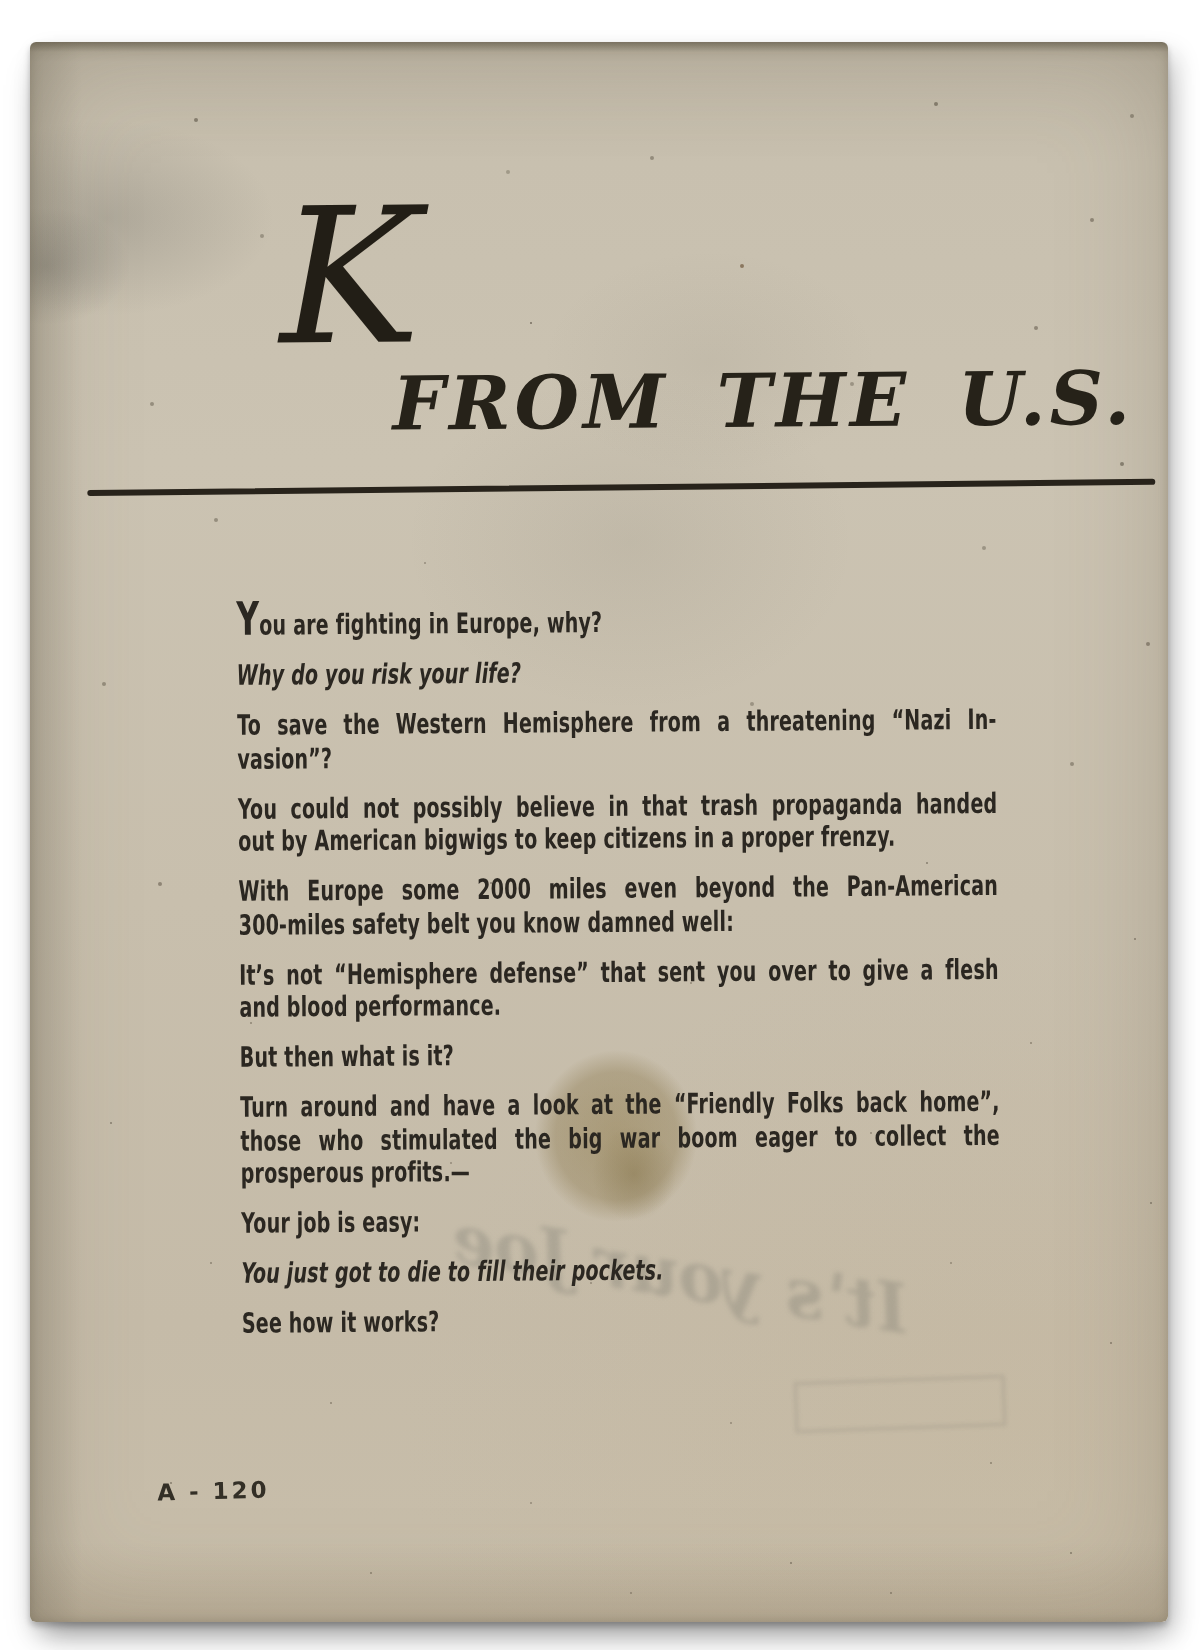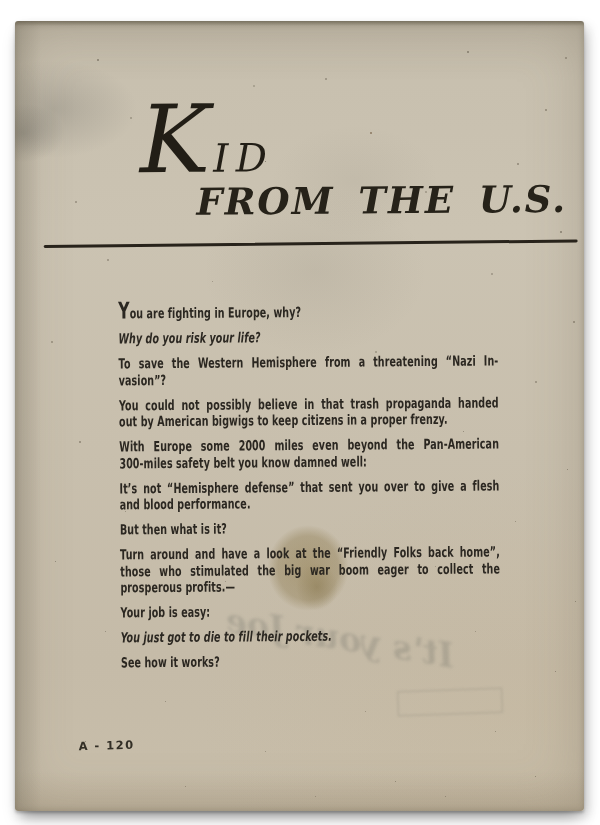--- a/index.html
+++ b/index.html
@@ -100,21 +100,20 @@
 <div class="paper">
   <div class="specks-1"></div>
   <div class="specks-2"></div>
 
   <div class="ghost-script">It's your Joe</div>
   <div class="ghost-rect"></div>
 
   <div class="content">
     <div class="title">
       <span class="t-k">K</span>
-        <span class="t-id">ID</span>
     </div>
     <div class="subtitle">FROM THE U.S.</div>
     <div class="rule"></div>
 
     <div class="body">
         <div class="para roman">
           <div class="line"><span class="initial">Y</span>ou are fighting in Europe, why?</div>
         </div>
         <div class="para italic">
           <div class="line">Why do you risk your life?</div>

